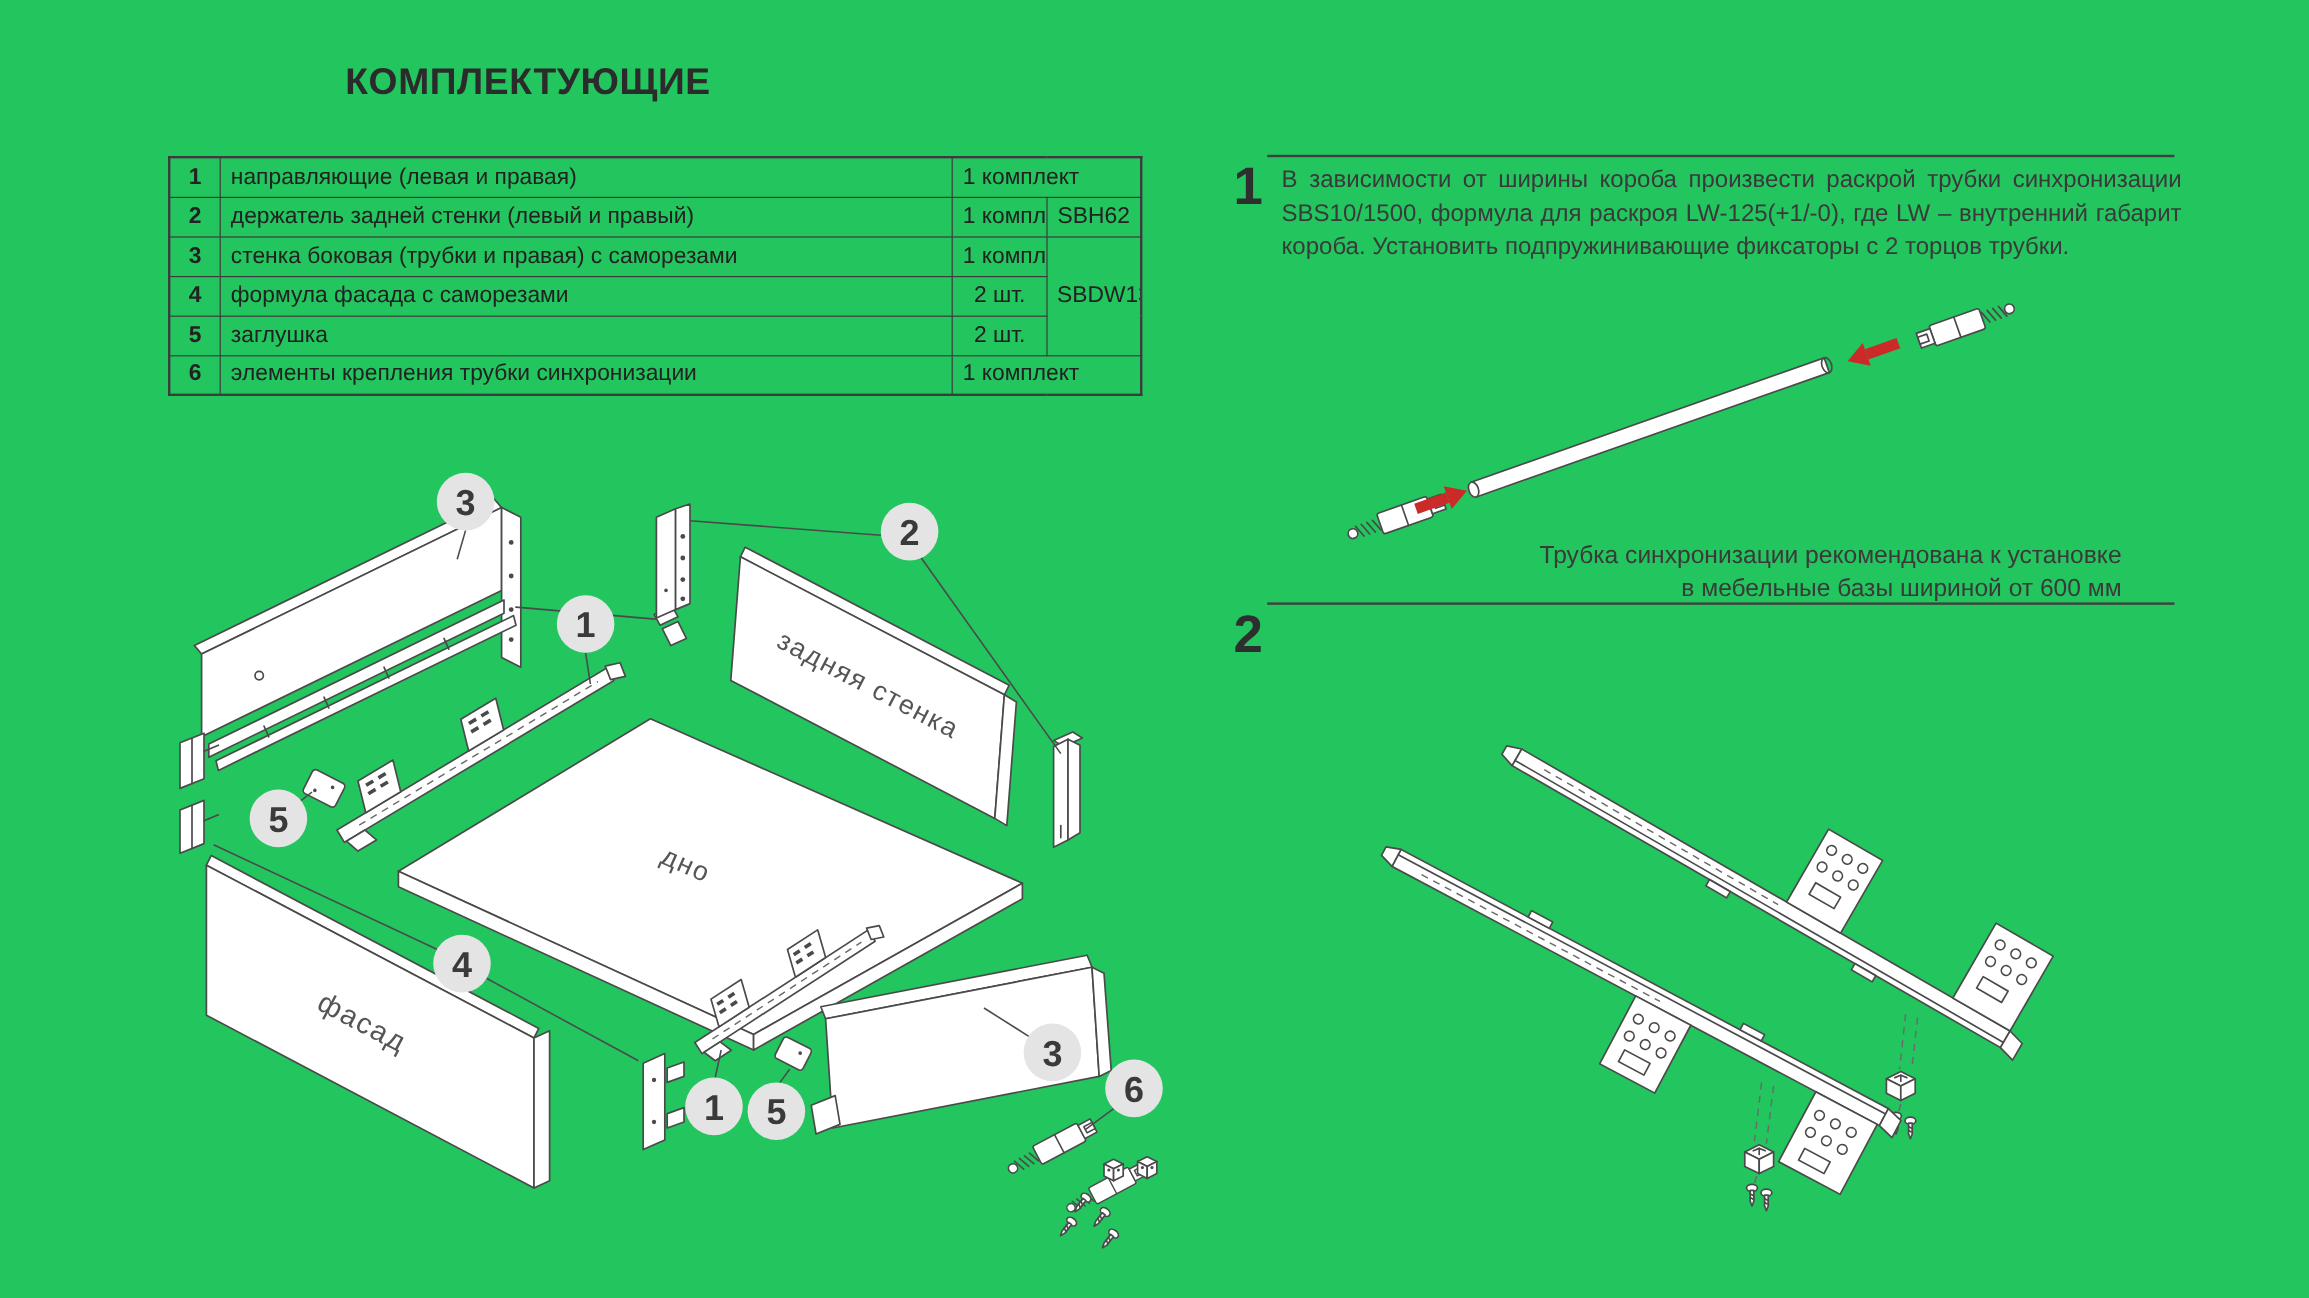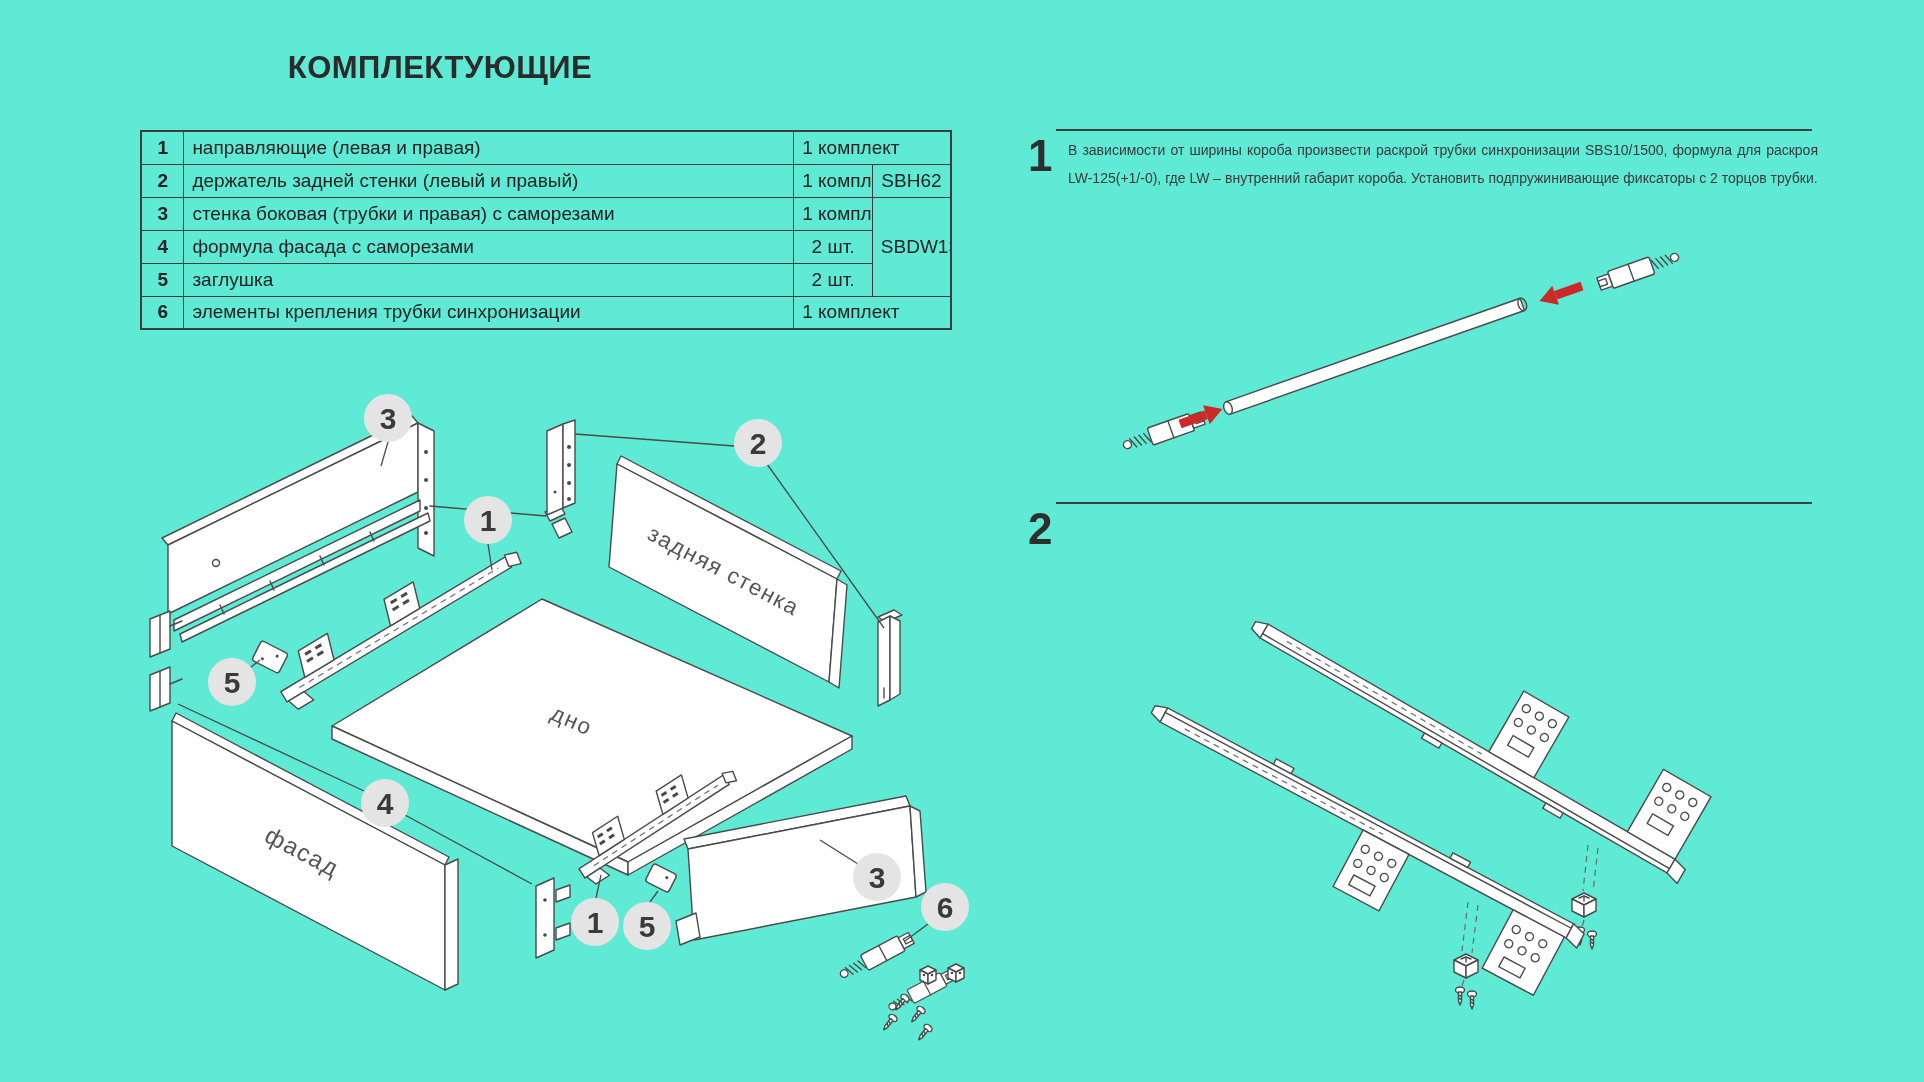--- a/index.html
+++ b/index.html
@@ -1,18 +1,18 @@
 <!DOCTYPE html>
 <html><head>
 <meta charset="utf-8">
 <style>
   * { margin:0; padding:0; box-sizing:border-box; }
   html,body { background:#ffffff; }
   body { font-family:"Liberation Sans","DejaVu Sans",sans-serif; color:#333; }
-  .page { position:relative; width:1924px; height:1082px; background:#5eead4; overflow:hidden; }
+  .page { position:relative; width:1924px; height:1082px; background:#22c55e; overflow:hidden; }
   .abs { position:absolute; }
 
   
   .components-title {
     left:140px; top:50px; width:600px; text-align:center;
     font-size:31px; font-weight:700; color:#2b2b2b; letter-spacing:.5px;
   }
   table.components {
     left:140px; top:130px; width:812px;
     border-collapse:collapse; table-layout:fixed;
@@ -32,21 +32,21 @@
   
   .install-title {
     left:970px; top:48px; width:850px; text-align:center;
     font-size:28px; font-weight:700; color:#333; letter-spacing:.2px;
   }
   .rule { height:2px; background:#3f3f3f; }
   .step-num {
     font-size:44px; font-weight:700; color:#2e2e2e; line-height:1;
   }
   .step-text {
-    width:750px; font-size:14px; line-height:28px; color:#3a3a3a;
+    width:750px; font-size:20px; line-height:28px; color:#3a3a3a;
     text-align:justify;
   }
   .tube-note {
     left:1040px; top:449px; width:728px; text-align:right;
     font-size:20.5px; line-height:28px; color:#3a3a3a;
   }
 
   
   svg .ln { stroke:#4a4a4a; stroke-width:1.4; fill:none; stroke-linejoin:round; stroke-linecap:round; }
   svg .fw { stroke:#4a4a4a; stroke-width:1.4; fill:#ffffff; stroke-linejoin:round; }
@@ -365,20 +365,24 @@
       <line class="ln" x1="20" y1="-9" x2="20" y2="9"></line>
       <rect class="fw" x="42" y="-6.5" width="12" height="13"></rect>
       <rect class="fw" x="46" y="-3" width="8" height="6"></rect>
     </g>
     <g transform="translate(522,40) rotate(160.6)">
       <rect class="red" x="0" y="-4.5" width="28" height="9"></rect>
       <path class="red" d="M28,-10 L45,0 L28,10 Z"></path>
     </g>
   </svg>
 
+  <div class="abs tube-note">
+    <div>Трубка синхронизации рекомендована к установке</div>
+    <div>в мебельные базы шириной от 600 мм</div>
+  </div>
 
   <div class="abs rule" style="left:1056px; top:502px; width:756px;"></div>
   <div class="abs step-num" style="left:1028px; top:507px;">2</div>
 
   <svg class="abs" style="left:1090px; top:600px;" width="790" height="482" viewBox="0 0 790 482">
 
     <g transform="translate(170,38) rotate(30)">
       <path class="fw" d="M0,0 L470,0 L470,-16 L0,-16 Z"></path>
       <path class="fw" d="M0,0 L-12,-4 L-12,-12 L0,-16 Z"></path>
       <line class="ln" x1="0" y1="-5" x2="470" y2="-5"></line>

